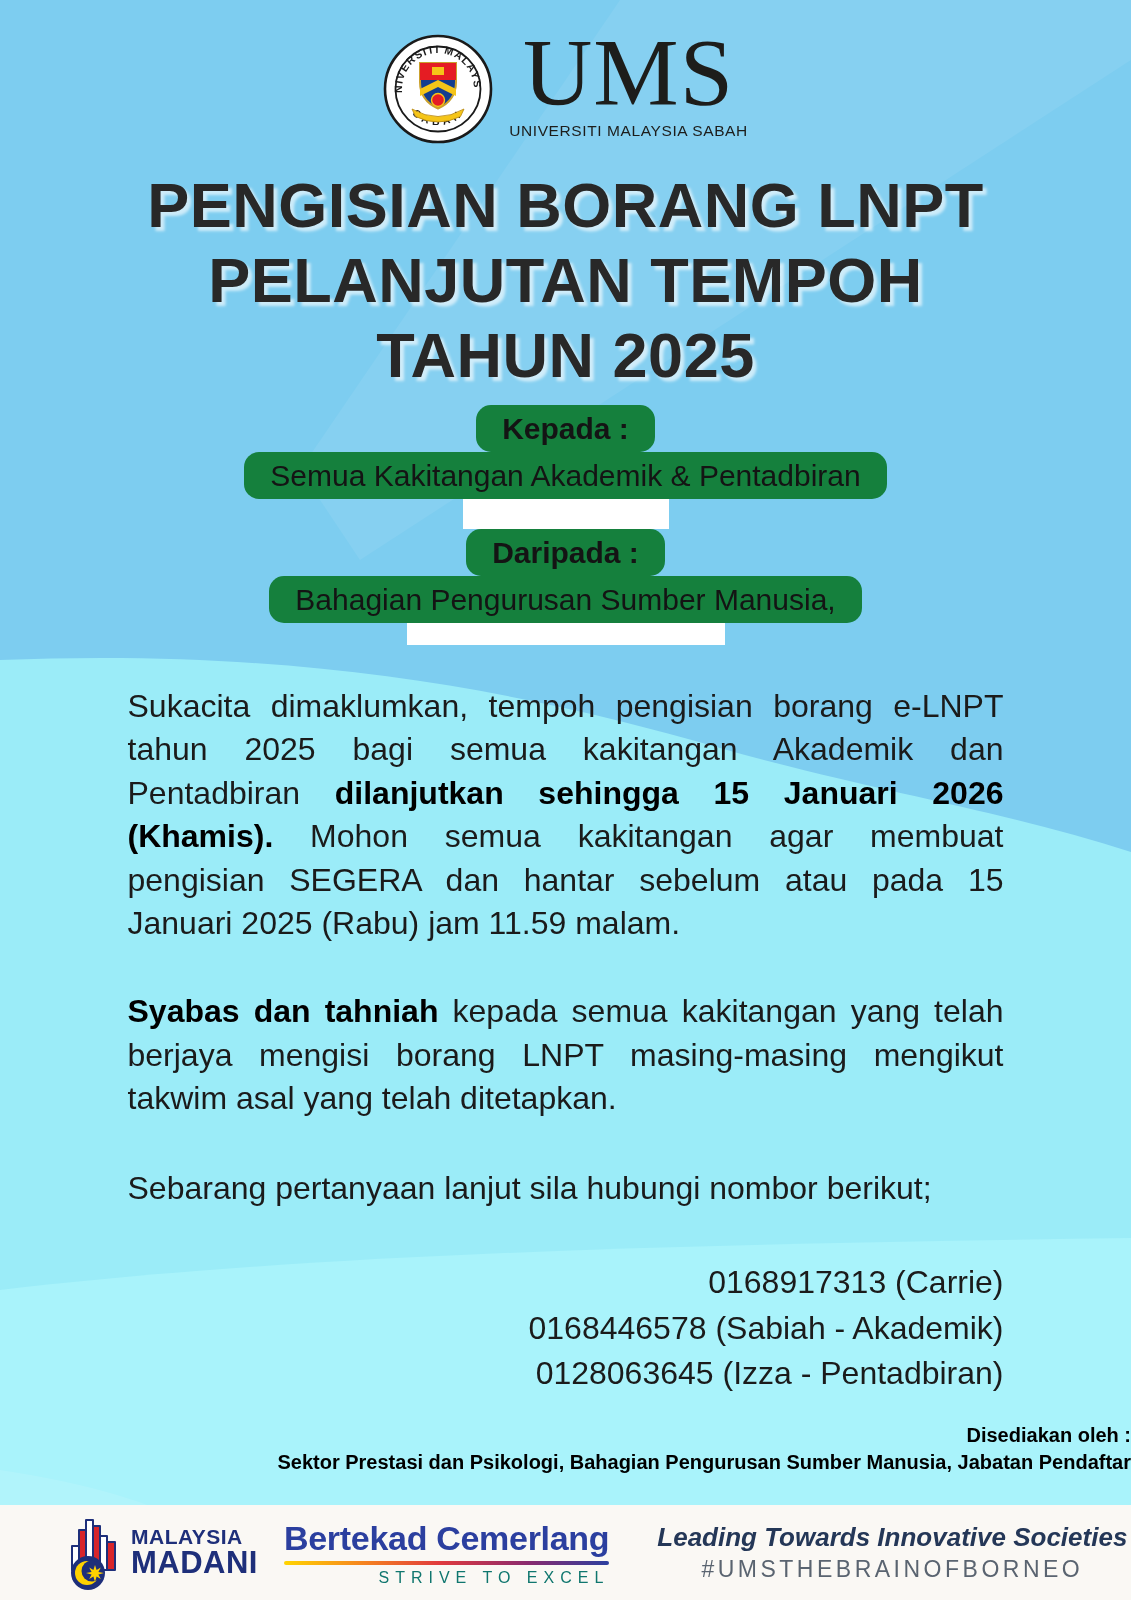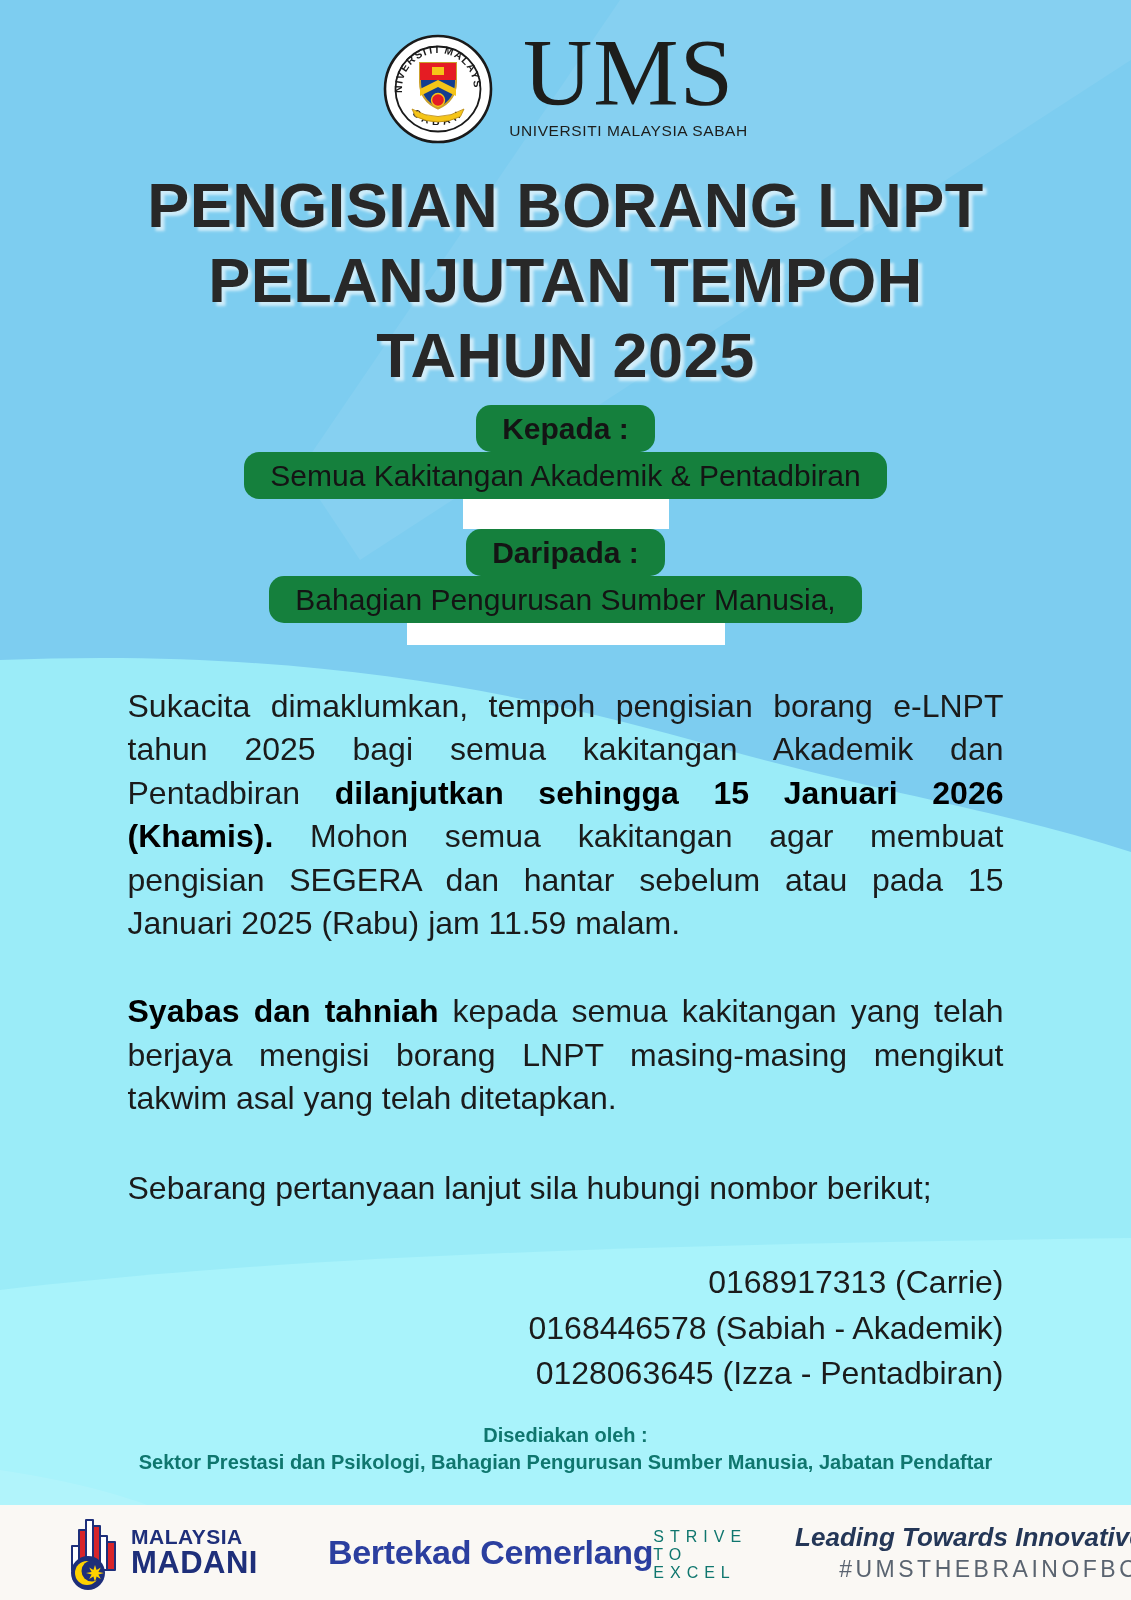--- a/index.html
+++ b/index.html
@@ -32,33 +32,33 @@
 
   
   .body-text{width:876px;margin:40px auto 0}
   .para{font-size:32px;line-height:1.36;text-align:justify;color:#1b1b1b}
   .para b{color:#000}
   .para.gap{margin-top:44px}
   .para.single{text-align:left;margin-top:46px}
   .contacts{margin-top:50px;text-align:right;font-size:32px;line-height:1.42;color:#1b1b1b}
 
   
-  .prepared{position:absolute;left:0;right:0;bottom:126px;text-align:center;font-weight:700;color:#0f766e}
+  .prepared{position:absolute;left:0;right:0;bottom:126px;text-align:right;font-weight:700;color:#000000}
   .prepared-label{font-size:20px}
   .prepared-value{font-size:20px;margin-top:4px}
 
   
   .footer{position:absolute;left:0;bottom:0;width:100%;height:95px;background:#faf8f4;
           display:flex;align-items:center;padding-left:68px}
   .madani{display:flex;align-items:center;gap:9px}
   .madani-icon{width:54px;height:80px}
   .madani-text{font-weight:700;color:#1e2f7a;line-height:.98}
   .madani-l1{font-size:21px;letter-spacing:.5px}
   .madani-l2{font-size:31px;letter-spacing:.5px}
-  .bertekad{margin-left:70px;display:flex;flex-direction:row;align-items:center}
+  .bertekad{margin-left:26px;display:flex;flex-direction:column;align-items:flex-end}
   .bertekad-title{font-size:34px;font-weight:700;color:#2b3f9f;letter-spacing:-.3px;white-space:nowrap}
   .bertekad-rule{width:100%;height:4px;margin-top:3px;border-radius:2px;
     background:linear-gradient(90deg,#ffd400 0%,#f58220 25%,#e03a3e 48%,#8a2a6e 75%,#2b3f9f 100%)}
   .bertekad-sub{font-size:16px;letter-spacing:6px;color:#0f766e;margin-top:4px}
   .tagline{margin-left:48px;display:flex;flex-direction:column;align-items:center}
   .tagline-l1{font-size:26px;font-weight:700;font-style:italic;color:#243757;white-space:nowrap}
   .tagline-l2{font-size:23px;letter-spacing:3.5px;color:#5a6470;margin-top:3px;white-space:nowrap}
 </style>
 </head>
 <body>

